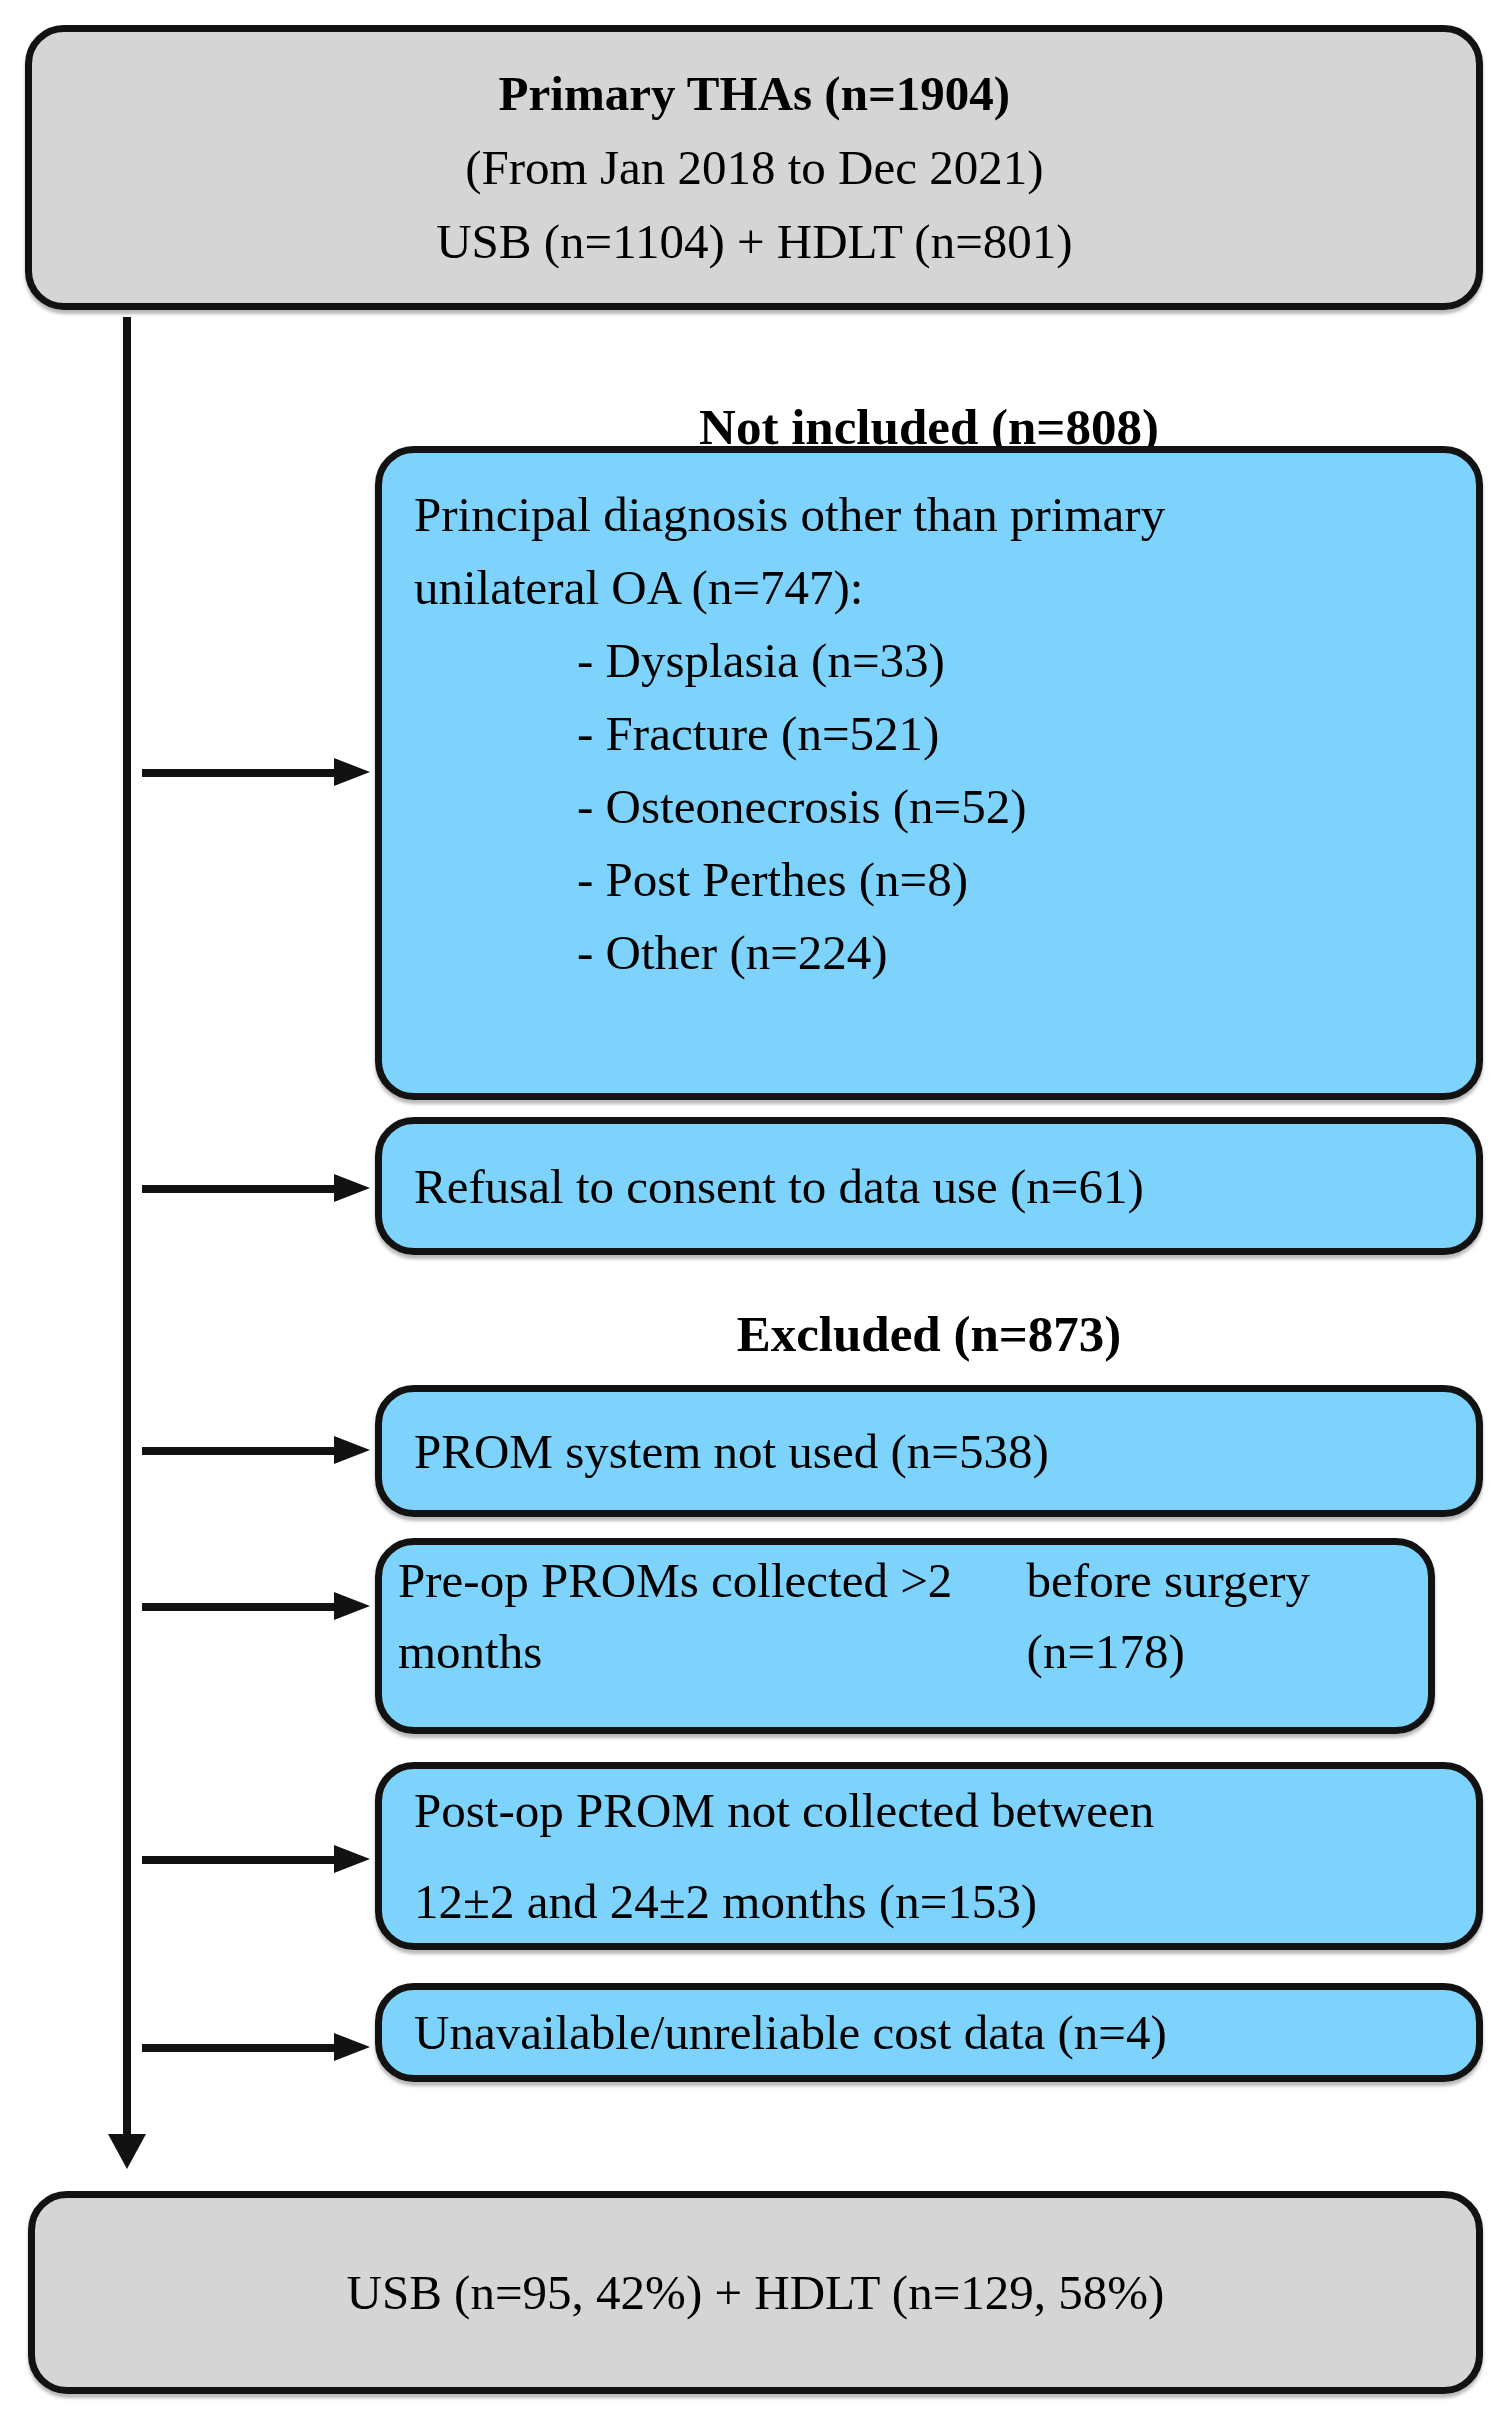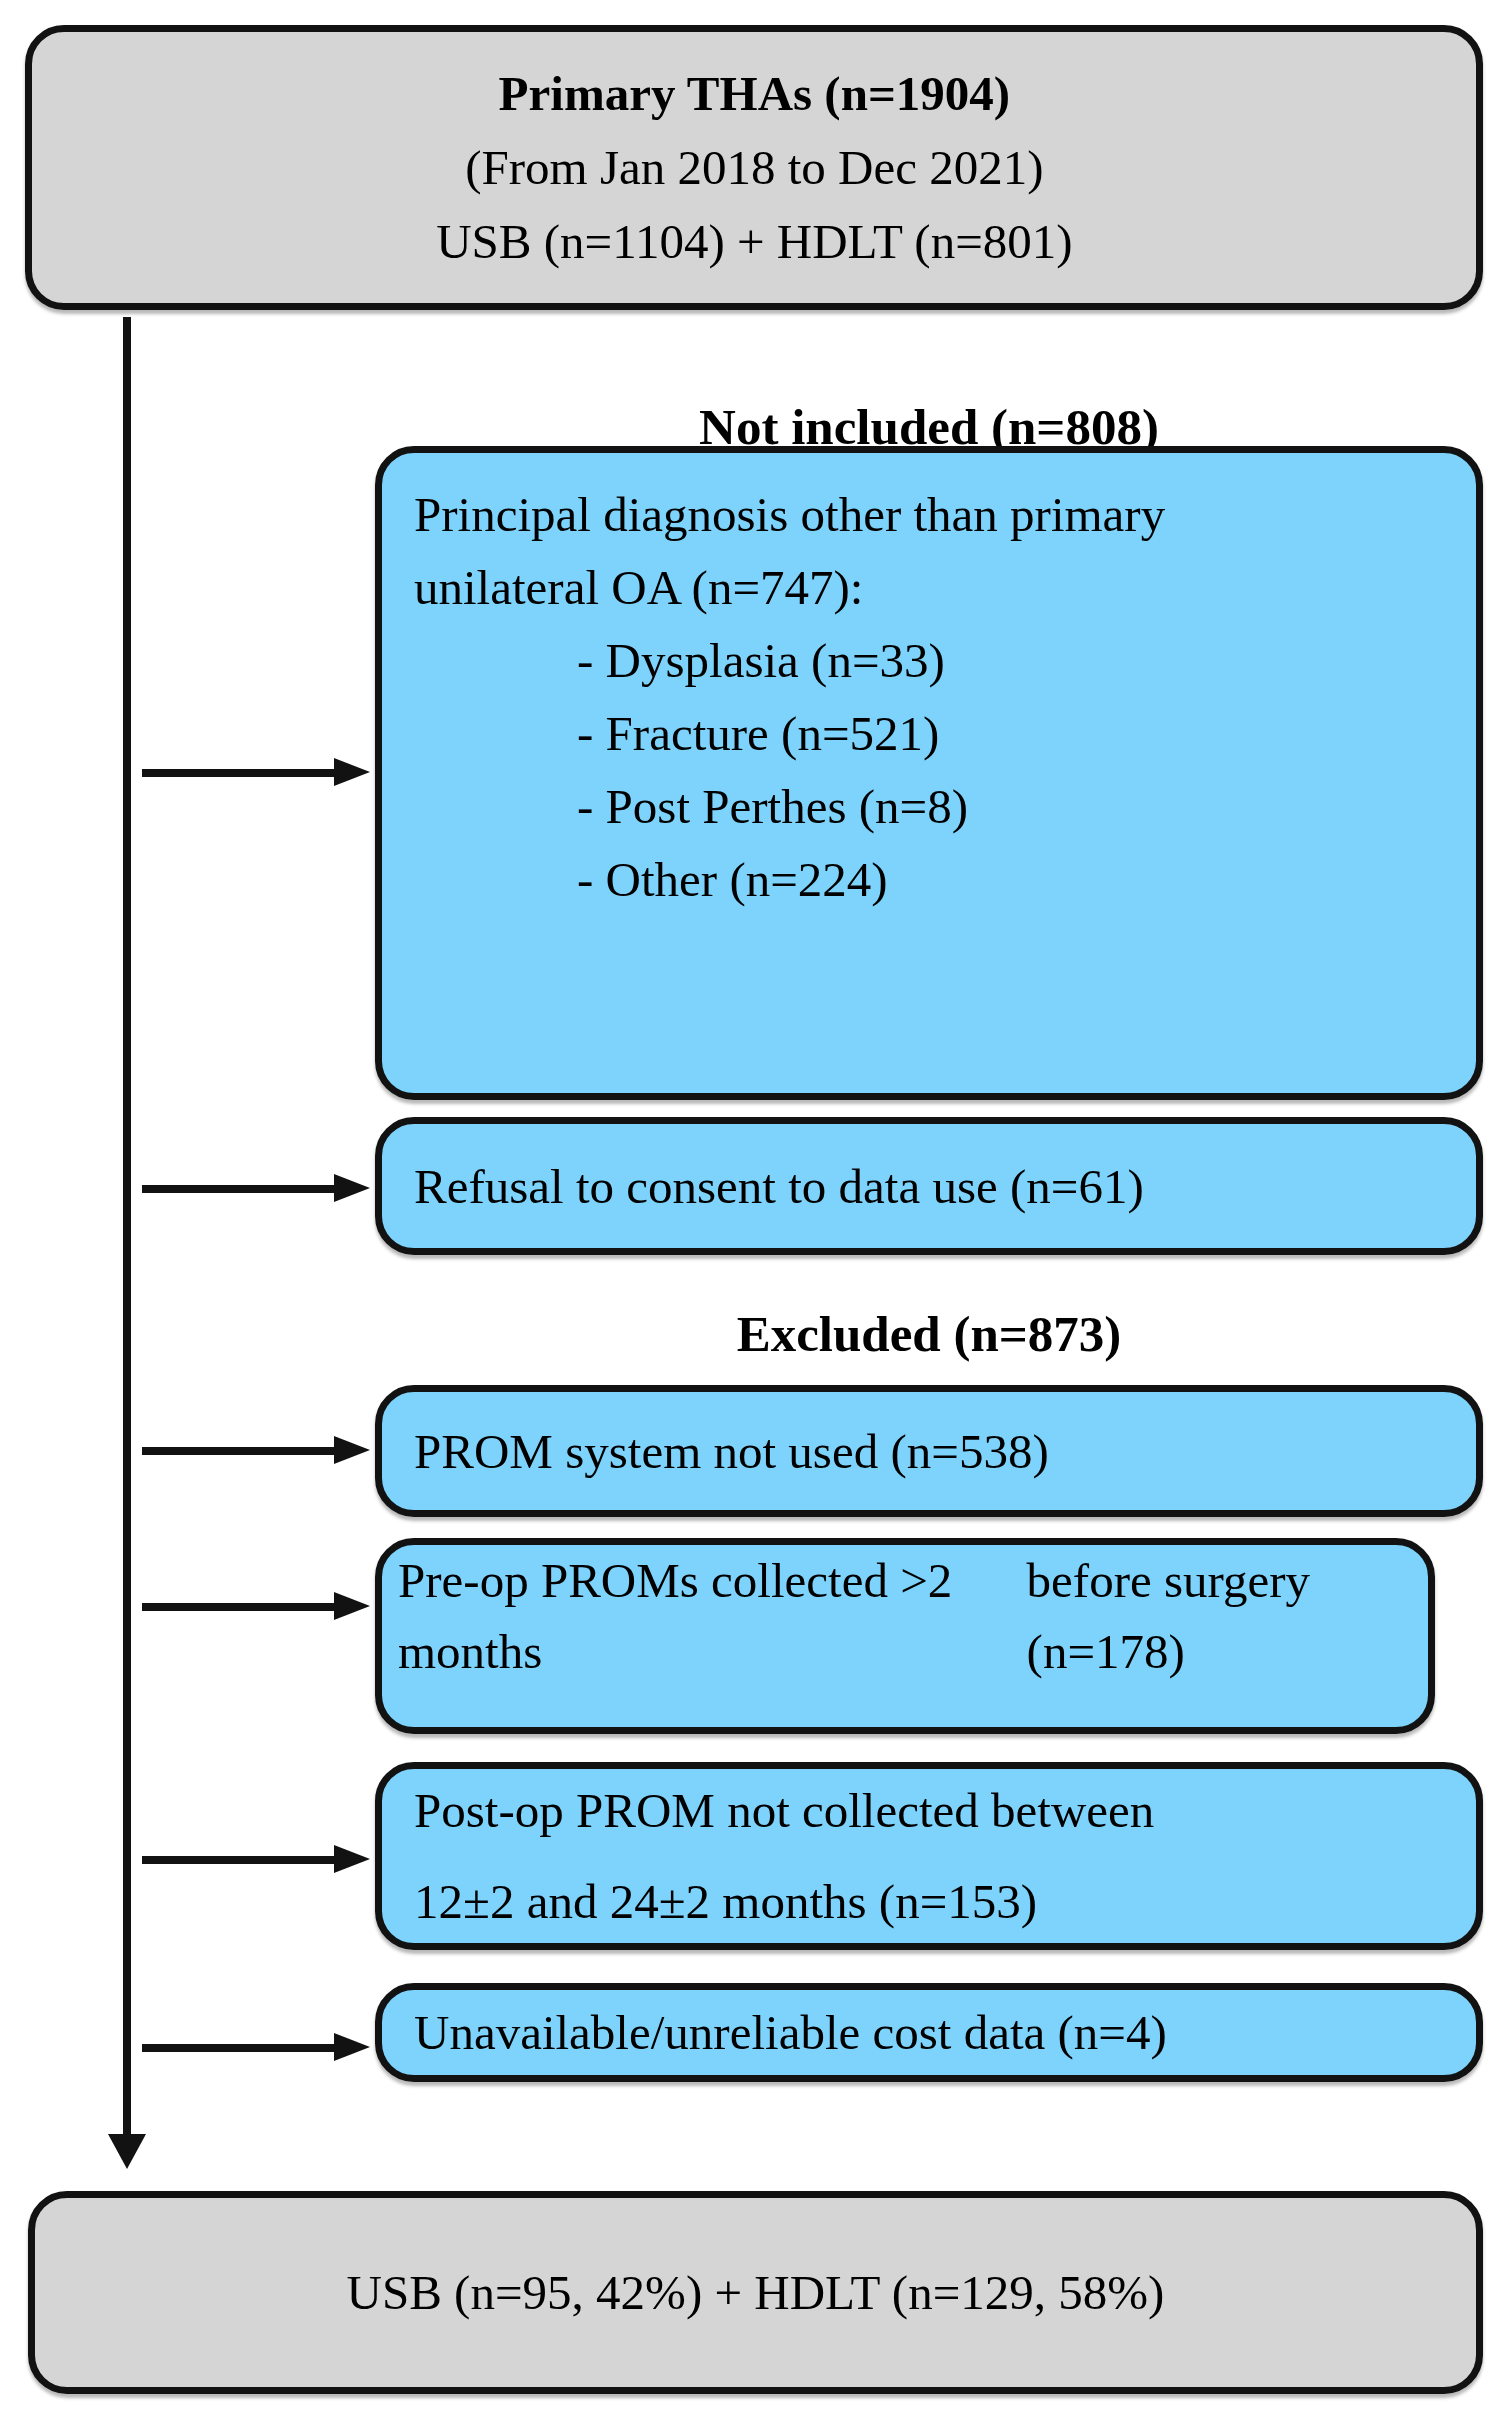--- a/index.html
+++ b/index.html
@@ -140,20 +140,21 @@
   <div class="v-line"></div>
   <div class="v-arrowhead"></div>
 
   <div class="flow-heading h-not-included">Not included (n=808)</div>
 
   <div class="fbox white box-diagnosis">
     <div>Principal diagnosis other than primary</div>
     <div>unilateral OA (n=747):</div>
     <div class="indent">- Dysplasia (n=33)</div>
     <div class="indent">- Fracture (n=521)</div>
+    <div class="indent">- Osteonecrosis (n=52)</div>
     <div class="indent">- Post Perthes (n=8)</div>
     <div class="indent">- Other (n=224)</div>
   </div>
 
   <div class="fbox white box-refusal">
     <div>Refusal to consent to data use (n=61)</div>
   </div>
 
   <div class="flow-heading h-excluded">Excluded (n=873)</div>
 

